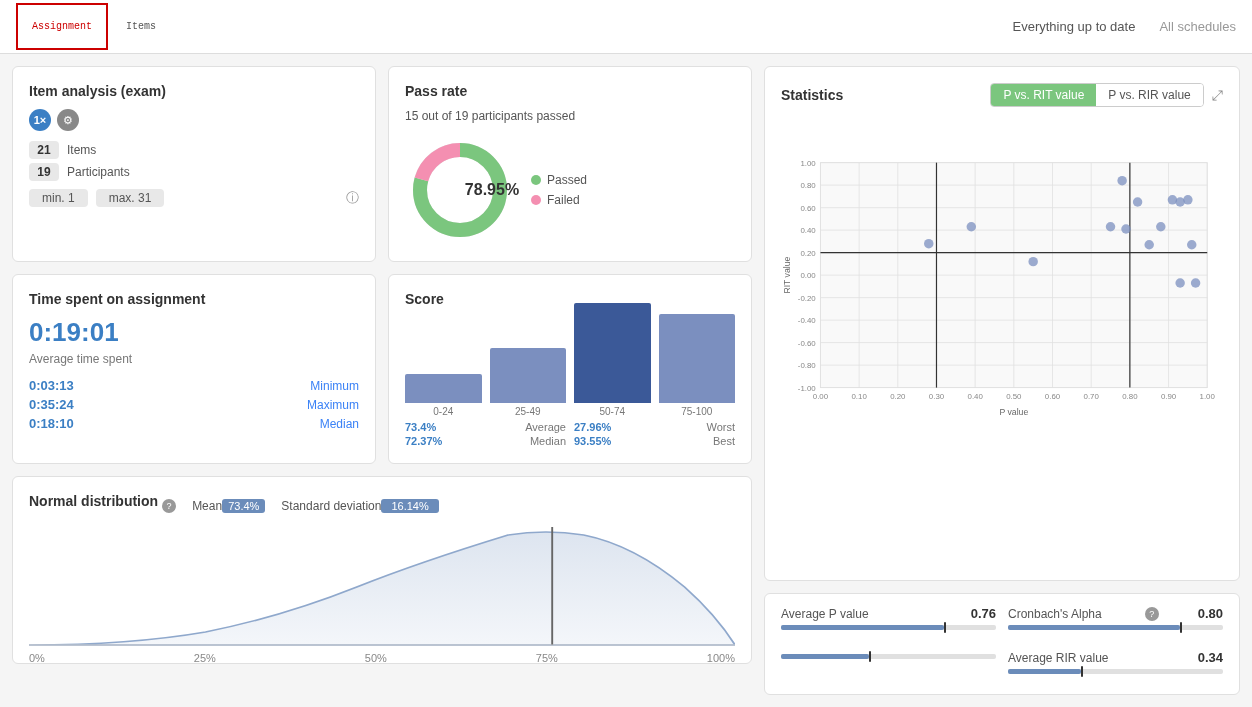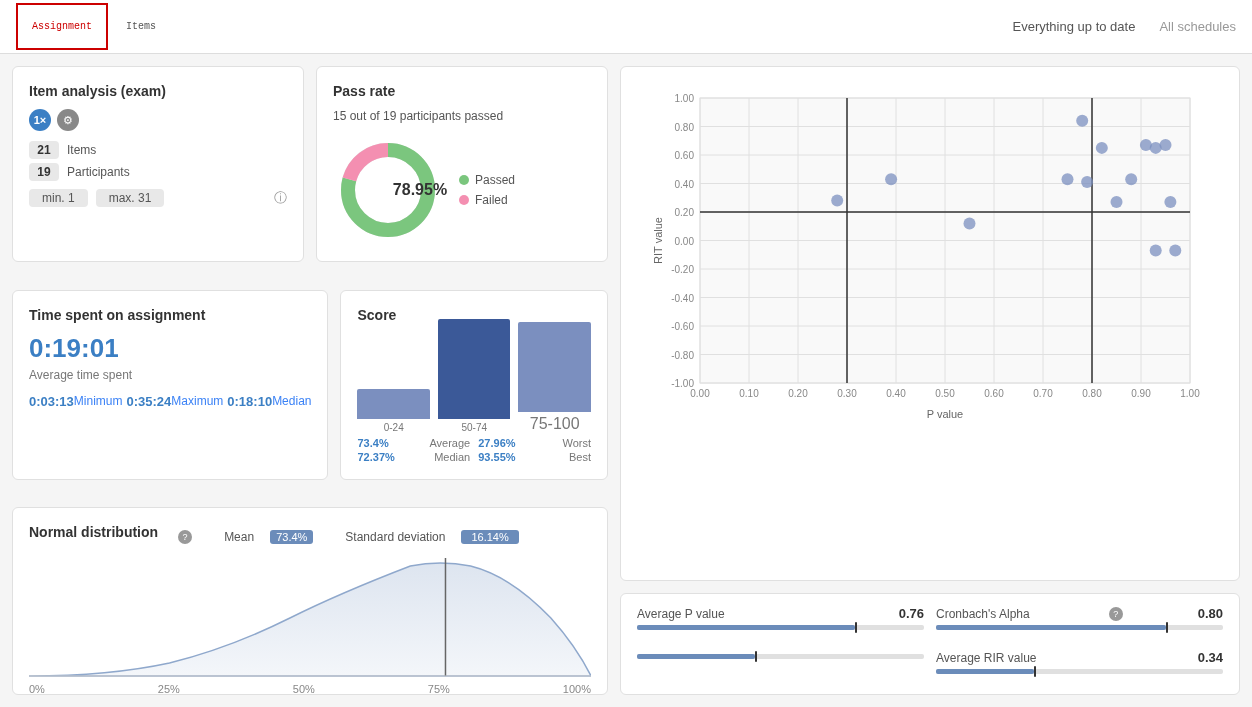--- a/index.html
+++ b/index.html
@@ -7,21 +7,21 @@
 
     
     .header { display: flex; align-items: center; background: #fff; border-bottom: 1px solid #ddd; padding: 0 16px; height: 54px; }
     .tab { padding: 16px 14px; cursor: pointer; font-size: 10px; color: #555; font-family: Liberation Mono, monospace; }
     .tab.active { color: #c00; border: 2px solid #c00; margin-right: 4px; font-weight: 500; }
     .header-right { margin-left: auto; display: flex; align-items: center; gap: 24px; font-size: 13px; color: #555; }
     .all-schedules { color: #999; }
 
     
     .main { display: flex; gap: 12px; padding: 12px; height: calc(100vh - 54px); }
-    .left-col { display: flex; flex-direction: column; gap: 12px; width: 596px; flex-shrink: 0; justify-content: space-between; }
+    .left-col { display: flex; flex-direction: column; gap: 12px; width: 740px; flex-shrink: 0; }
     .right-col { flex: 1; display: flex; flex-direction: column; gap: 12px; }
 
     
     .card { background: #fff; border-radius: 6px; border: 1px solid #e0e0e0; padding: 16px; }
 
     
     .top-row { display: flex; gap: 12px; }
     .card-item-analysis { flex: 1; }
     .card-pass-rate { flex: 1; }
 
@@ -49,28 +49,28 @@
     .dot-red { background: #f48fb1; }
 
     
     .mid-row { display: flex; gap: 12px; }
     .card-time { flex: 1; }
     .card-score { flex: 1; }
 
     
     .time-big { font-size: 26px; font-weight: 700; color: #3b7fc4; margin-bottom: 4px; }
     .time-avg-label { font-size: 12px; color: #777; margin-bottom: 12px; }
-    .time-stats { display: flex; flex-direction: row; gap: 4px; }
+    .time-stats { display: flex; flex-direction: column; gap: 4px; }
     .time-row { display: flex; justify-content: space-between; align-items: center; }
     .time-value { color: #3b7fc4; font-size: 13px; font-weight: 600; }
     .time-label { color: #3b82f6; font-size: 12px; }
 
     
     .card-normal { flex-shrink: 0; }
-    .normal-header { display: flex; align-items: center; gap: 16px; margin-bottom: 8px; }
+    .normal-header { display: flex; align-items: center; margin-bottom: 8px; }
     .mean-badge { background: #6b8cba; color: #fff; border-radius: 3px; padding: 1px 6px; font-size: 11px; }
     .sd-badge { background: #6b8cba; color: #fff; border-radius: 3px; padding: 1px 10px; font-size: 11px; }
     .normal-label { font-size: 12px; color: #555; }
 
     
     .stats-card { flex: 1; }
     .stats-header { display: flex; align-items: center; margin-bottom: 8px; }
     .stats-title { font-size: 14px; font-weight: 600; color: #333; flex: 1; }
     .toggle-group { display: flex; border-radius: 4px; overflow: hidden; border: 1px solid #ccc; }
     .toggle-btn { padding: 4px 12px; font-size: 12px; cursor: pointer; border: none; background: #fff; color: #555; }
@@ -177,26 +177,30 @@
       </div>
 
       <div class="card card-score">
         <div class="card-title">Score</div>
         <div id="score-bars-container" style="display:flex; gap:8px; align-items:flex-end; height:100px; margin-bottom:4px;">
         <div style="display: flex; flex-direction: column; align-items: center; flex: 1 1 0%;">
               <div style="width: 100%; border-radius: 2px 2px 0px 0px; background: rgb(123, 143, 191); height: 29.4737px;"></div>
               <span style="font-size: 10px; color: rgb(119, 119, 119); margin-top: 3px;">0-24</span>
             </div>
             <div style="display: flex; flex-direction: column; align-items: center; flex: 1 1 0%;">
+              <div style="width: 100%; border-radius: 2px 2px 0px 0px; background: rgb(123, 143, 191); height: 54.7368px;"></div>
+              <span style="font-size: 10px; color: rgb(119, 119, 119); margin-top: 3px;">25-49</span>
+            </div>
+            <div style="display: flex; flex-direction: column; align-items: center; flex: 1 1 0%;">
               <div style="width: 100%; border-radius: 2px 2px 0px 0px; background: rgb(59, 89, 152); height: 100px;"></div>
               <span style="font-size: 10px; color: rgb(119, 119, 119); margin-top: 3px;">50-74</span>
             </div>
             <div style="display: flex; flex-direction: column; align-items: center; flex: 1 1 0%;">
               <div style="width: 100%; border-radius: 2px 2px 0px 0px; background: rgb(123, 143, 191); height: 89.4737px;"></div>
-              <span style="font-size: 16px; color: rgb(119, 119, 119); margin-top: 3px;">75-100</span>
+              <span style="font-size: 10px; color: rgb(119, 119, 119); margin-top: 3px;">75-100</span>
             </div>
           </div>
         <div id="score-table-container" style="font-size: 11px; margin-top: 4px;">
     <div style="display:grid;grid-template-columns:1fr 1fr;gap:2px 8px;">
       <div style="display:flex;justify-content:space-between;">
         <span style="color:#3b7fc4;font-weight:600;">73.4%</span>
         <span style="color:#777;">Average</span>
       </div>
       <div style="display:flex;justify-content:space-between;">
         <span style="color:#3b7fc4;font-weight:600;">27.96%</span>
@@ -247,20 +251,28 @@
           <span>75%</span>
           <span>100%</span>
         </div>
       </div>
     </div>
   </div>
 
   <div class="right-col">
 
     <div class="card stats-card">
+      <div class="stats-header">
+        <span class="stats-title">Statistics</span>
+        <div class="toggle-group">
+          <button class="toggle-btn active">P vs. RIT value</button>
+          <button class="toggle-btn">P vs. RIR value</button>
+        </div>
+        <span class="expand-icon">⤢</span>
+      </div>
 
       <div style="position:relative;">
         <svg id="scatter-svg" width="100%" height="340" viewBox="0 0 560 340">
 
           <g id="scatter-grid">
               <rect x="50" y="15" width="490" height="285" fill="#f9f9f9" stroke="#e0e0e0"></rect>
               <line x1="50" y1="15" x2="50" y2="300" stroke="#e0e0e0" stroke-width="1"></line>
               <text x="50" y="314" text-anchor="middle" font-size="10" fill="#888">0.00</text>
               <line x1="99" y1="15" x2="99" y2="300" stroke="#e0e0e0" stroke-width="1"></line>
               <text x="99" y="314" text-anchor="middle" font-size="10" fill="#888">0.10</text>

